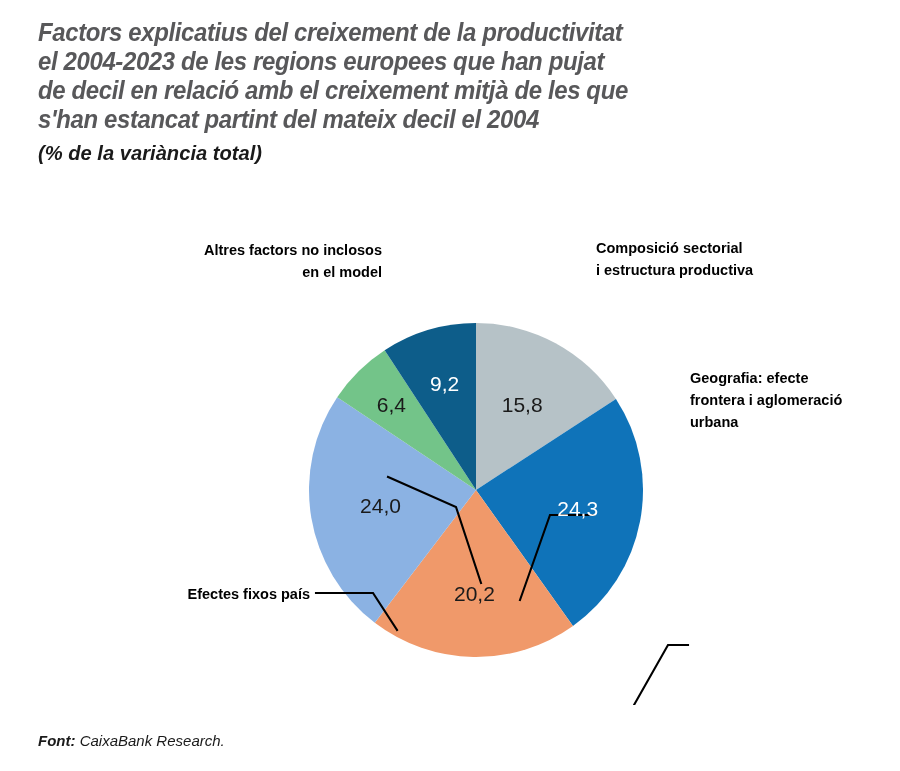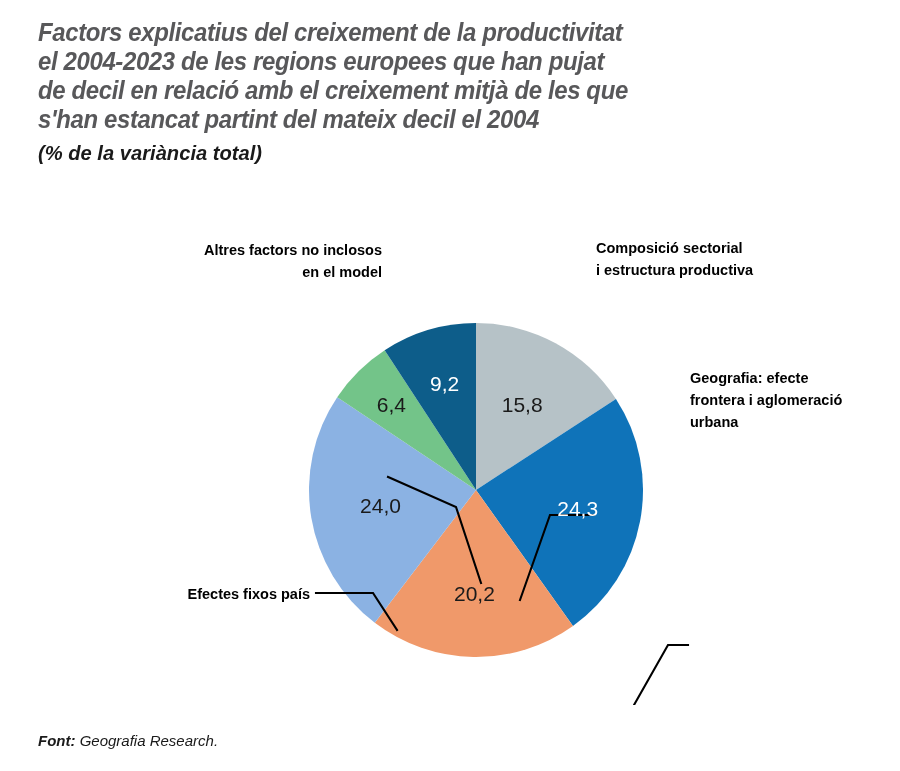--- a/index.html
+++ b/index.html
@@ -157,16 +157,16 @@
           <text x="674" y="178" text-anchor="start" class="cat-label"><tspan x="674" dy="0">Geografia: efecte</tspan><tspan x="674" dy="22">frontera i aglomeració</tspan><tspan x="674" dy="22">urbana</tspan></text>
           <text x="324" y="687" text-anchor="start" class="cat-label"><tspan x="324" dy="0">Innovació i capital humà</tspan></text>
           <text x="238" y="557" text-anchor="end" class="cat-label"><tspan x="238" dy="0">Institucions</tspan></text>
           <text x="294" y="394" text-anchor="end" class="cat-label"><tspan x="294" dy="0">Efectes fixos país</tspan></text>
           <text x="366" y="50" text-anchor="end" class="cat-label"><tspan x="366" dy="0">Altres factors no inclosos</tspan><tspan x="366" dy="22">en el model</tspan></text>
         </g>
     </svg>
   </div>
 
   <div class="footer">
-    <span class="src-label">Font:</span><span>&nbsp;</span><span class="src-value">Geografia Research.</span>
+    <span class="src-label">Font:</span><span>&nbsp;</span><span class="src-value">CaixaBank Research.</span>
   </div>
 
 </div>
 
 </body></html>

